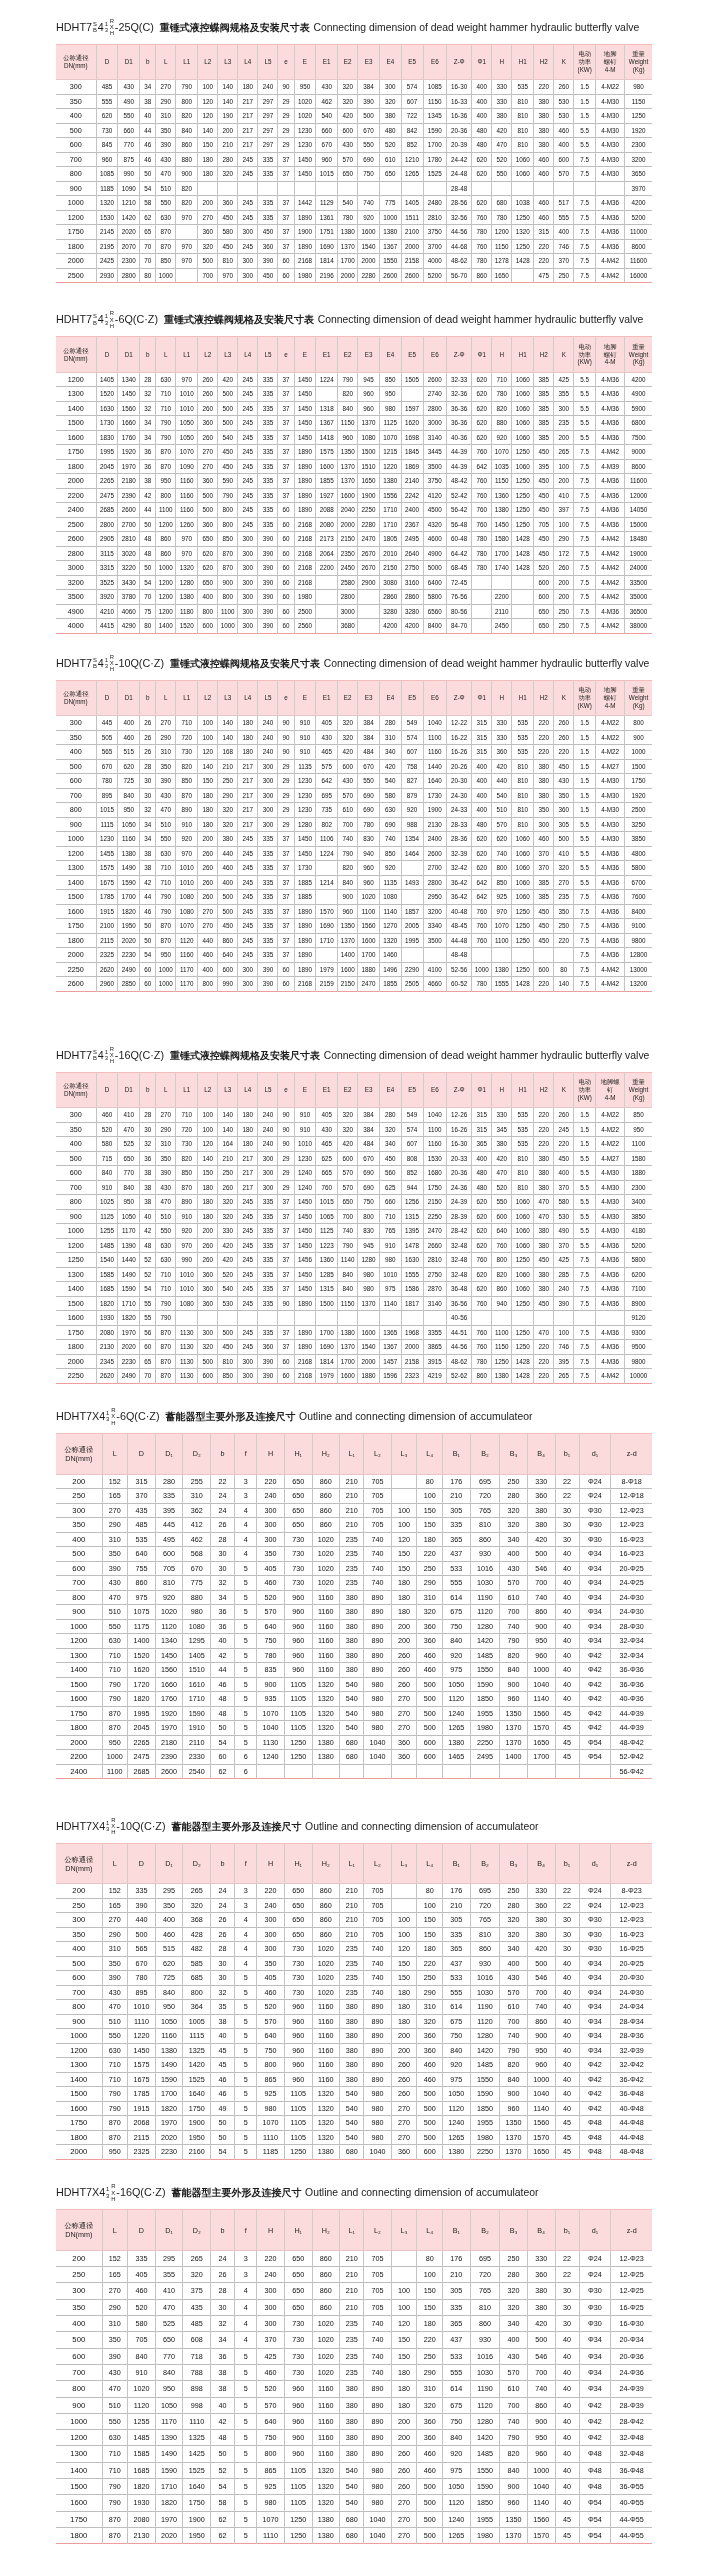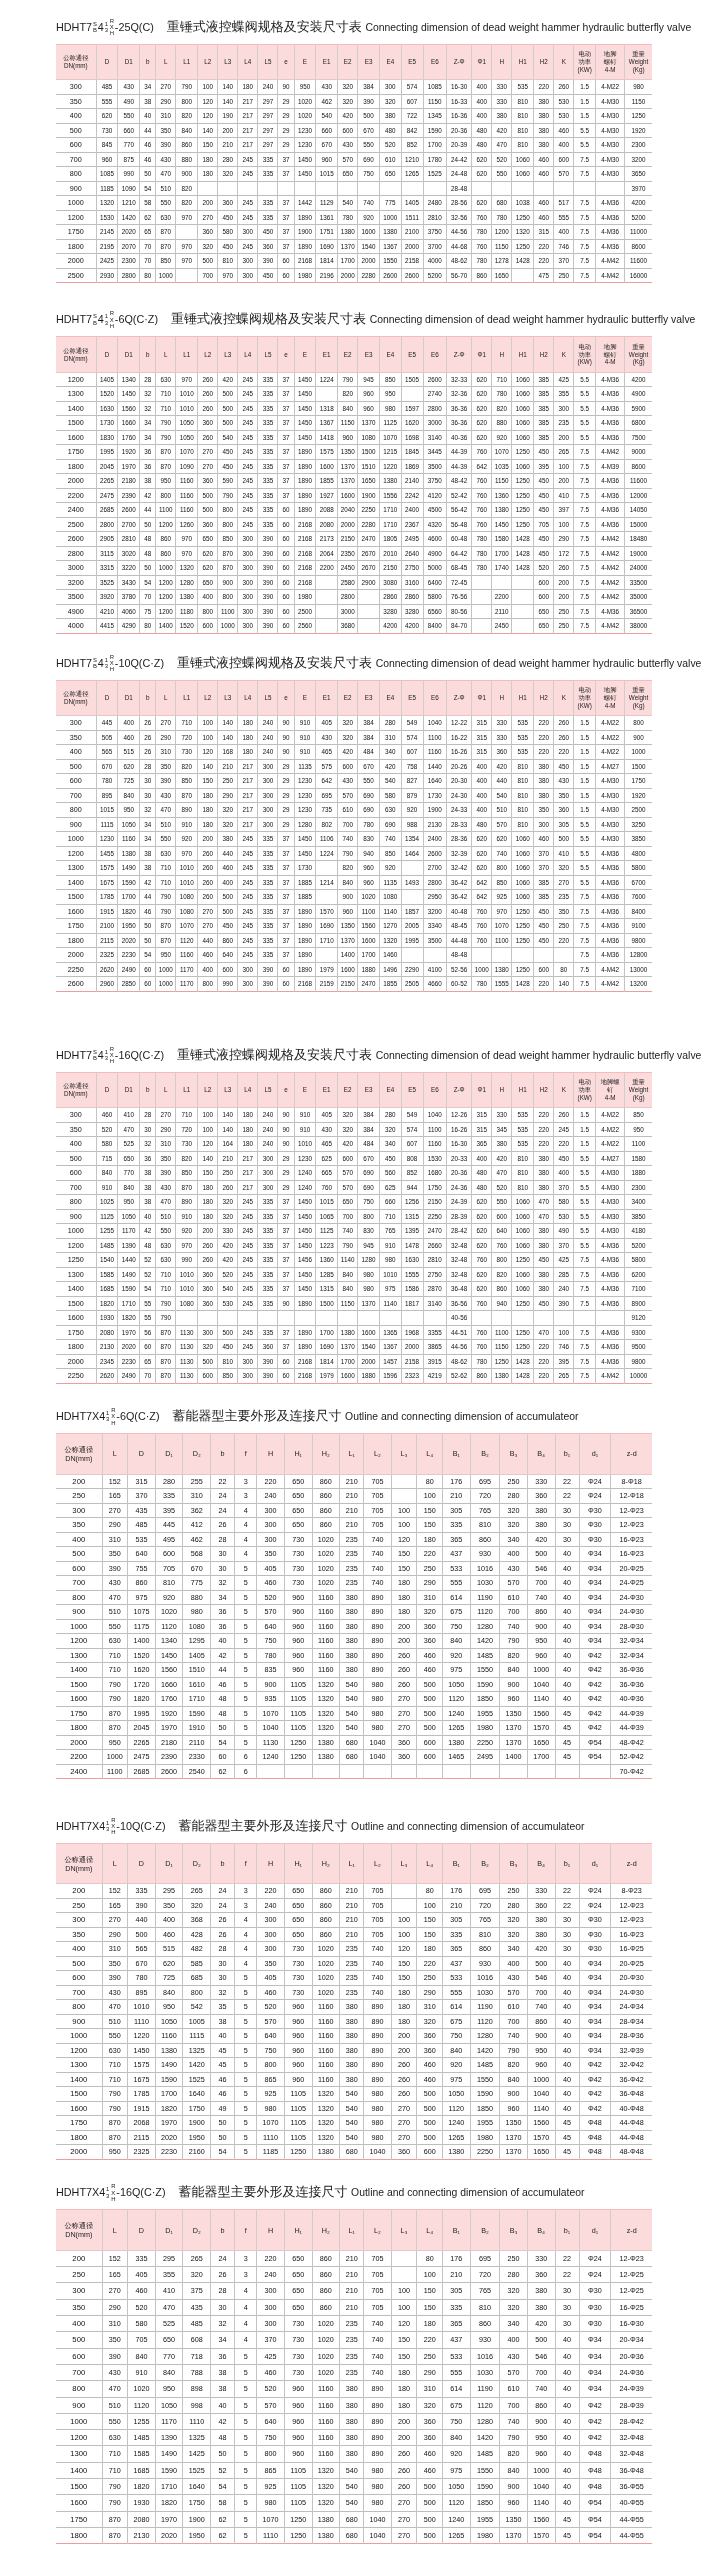--- a/index.html
+++ b/index.html
@@ -4,21 +4,21 @@
 <style>
   html,body{margin:0;padding:0;background:#ffffff;}
   body{width:702px;min-height:2576px;font-family:"Liberation Sans","DejaVu Sans",sans-serif;color:#1c1c1c;}
   .section{margin-left:56px;width:596px;}
   .s1{padding-top:18px}.s2{padding-top:27px}.s3{padding-top:20px}.s4{padding-top:54px}
   .s5{padding-top:23.5px}.s6{padding-top:38px}.s7{padding-top:23.5px}
   .title{font-size:10.8px;margin-bottom:6.3px;white-space:nowrap;line-height:18px;}
   .code{font-weight:normal;letter-spacing:0;}
   .stk{display:inline-flex;flex-direction:column;align-items:center;vertical-align:middle;
        font-size:5.9px;line-height:1.06;margin:0 0.9px;position:relative;top:-0.9px;}
-  .cn{font-weight:normal;font-size:13px;margin-left:13px;}
+  .cn{font-weight:bold;font-size:10px;margin-left:6px;}
   .en{font-size:10.4px;margin-left:3.6px;}
   table.spec{border-collapse:collapse;width:596px;table-layout:fixed;
              border-top:1.8px solid #f6bcbc;border-bottom:1.8px solid #ee9c9c;}
   table.spec th{background:#fbdbdb;font-weight:normal;font-size:6.3px;white-space:pre-line;
                 padding:1.8px 0;border-left:0.9px solid #d2cccc;border-bottom:0.9px solid #e8c6c6;
                 color:#222;vertical-align:middle;line-height:1.25;}
   table.spec td{font-size:6.3px;text-align:center;border-left:0.9px solid #c3c3c3;
                 border-top:0.9px solid #bdbdbd;white-space:nowrap;overflow:hidden;
                 padding:0;color:#111;}
   table.spec th:first-child,table.spec td:first-child{border-left:none;}
@@ -2937,21 +2937,21 @@
               <td></td>
               <td></td>
               <td></td>
               <td></td>
               <td></td>
               <td></td>
               <td></td>
               <td></td>
               <td></td>
               <td></td>
-              <td>70-Φ42</td>
+              <td>56-Φ42</td>
             </tr>
           </tbody>
         </table>
       </section>
       <section class="section s6">
         <div class="title"><span class="code"><span>HDHT7X4</span><span class="stk">
               <span>1</span>
               <span>3</span>
             </span><span class="stk">
               <span>R</span>
@@ -3191,21 +3191,21 @@
               <td>700</td>
               <td>40</td>
               <td>Φ34</td>
               <td>24-Φ30</td>
             </tr>
             <tr>
               <td>800</td>
               <td>470</td>
               <td>1010</td>
               <td>950</td>
-              <td>542</td>
+              <td>364</td>
               <td>35</td>
               <td>5</td>
               <td>520</td>
               <td>960</td>
               <td>1160</td>
               <td>380</td>
               <td>890</td>
               <td>180</td>
               <td>310</td>
               <td>614</td>

